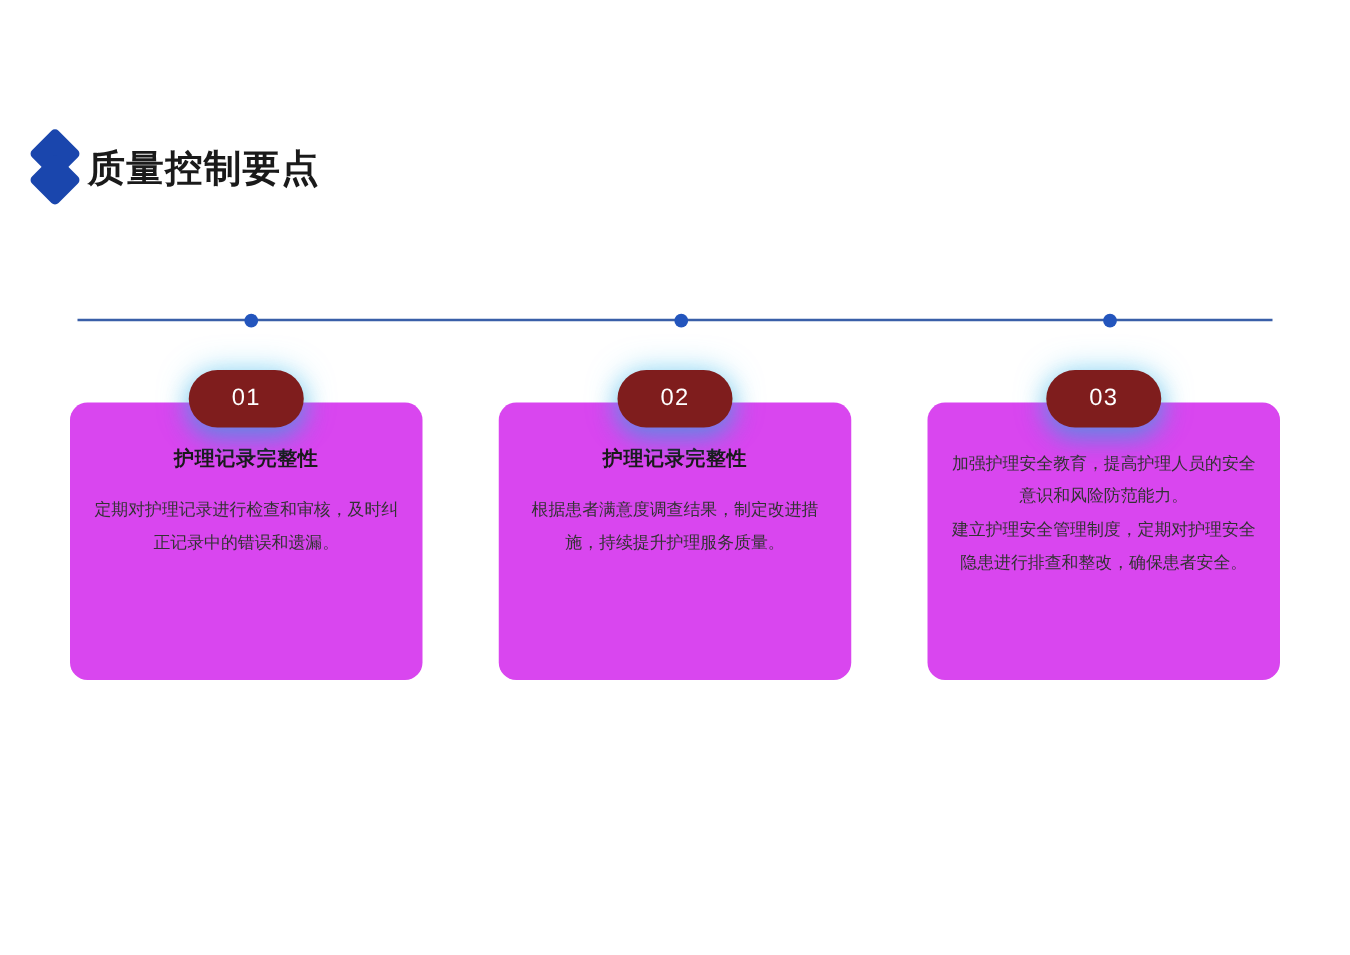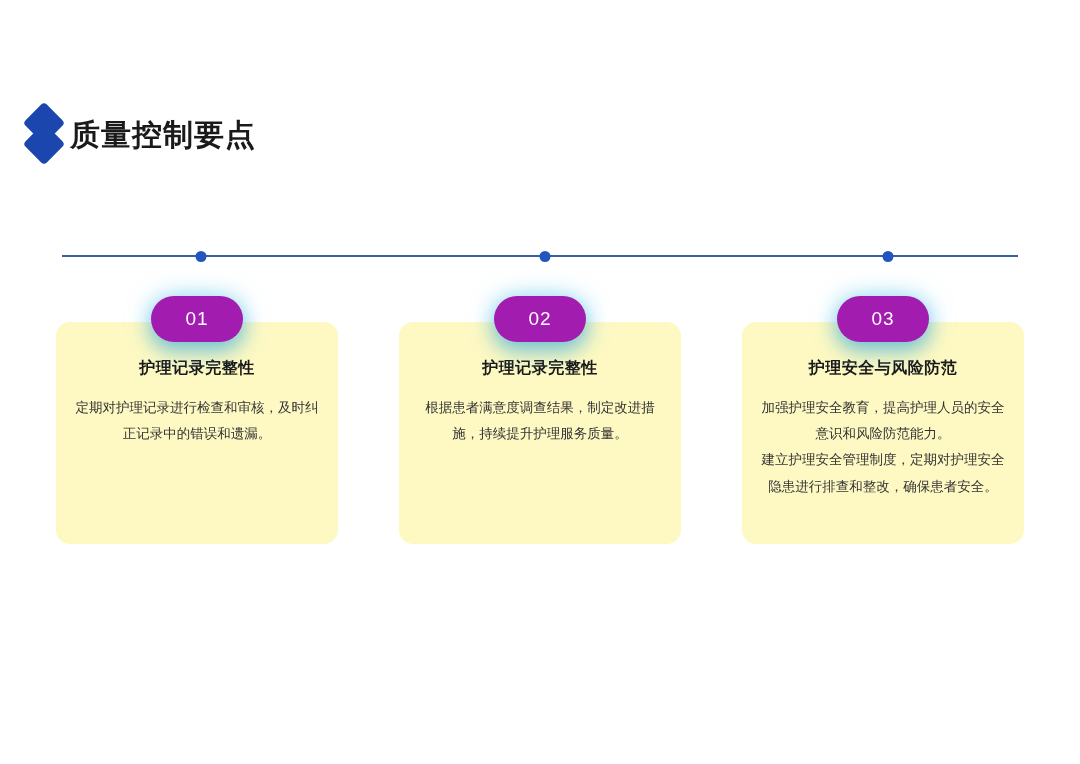--- a/index.html
+++ b/index.html
@@ -97,39 +97,39 @@
     align-items: center;
     position: relative;
   }
 
   .badge {
     position: relative;
     z-index: 3;
     width: 92px;
     height: 46px;
     border-radius: 23px;
-    background: #a21caf;
+    background: #7f1d1d;
     color: #ffffff;
     font-size: 19px;
     letter-spacing: 1px;
     display: flex;
     align-items: center;
     justify-content: center;
     box-shadow: 0 10px 20px rgba(27,156,216,0.45),
                 0 0 24px rgba(77,194,240,0.55);
     margin-bottom: -20px;
   }
 
   .card {
     position: relative;
     z-index: 1;
     width: 282px;
     min-height: 222px;
     box-sizing: border-box;
-    background: #fef9c3;
+    background: #d946ef;
     border-radius: 14px;
     padding: 36px 16px 20px 16px;
     text-align: center;
   }
   .card-title {
     font-size: 16px;
     font-weight: bold;
     color: #1a1a1a;
     letter-spacing: 0.5px;
     margin: 0 0 16px 0;
@@ -179,21 +179,20 @@
       <h3 class="card-title">护理记录完整性</h3>
       <div class="card-body">
         <p>根据患者满意度调查结果，制定改进措施，持续提升护理服务质量。</p>
       </div>
     </div>
   </div>
 
   <div class="column">
     <div class="badge">03</div>
     <div class="card">
-      <h3 class="card-title">护理安全与风险防范</h3>
       <div class="card-body">
         <p>加强护理安全教育，提高护理人员的安全意识和风险防范能力。</p>
         <p>建立护理安全管理制度，定期对护理安全隐患进行排查和整改，确保患者安全。</p>
       </div>
     </div>
   </div>
 
 </div>
 
 </body></html>

